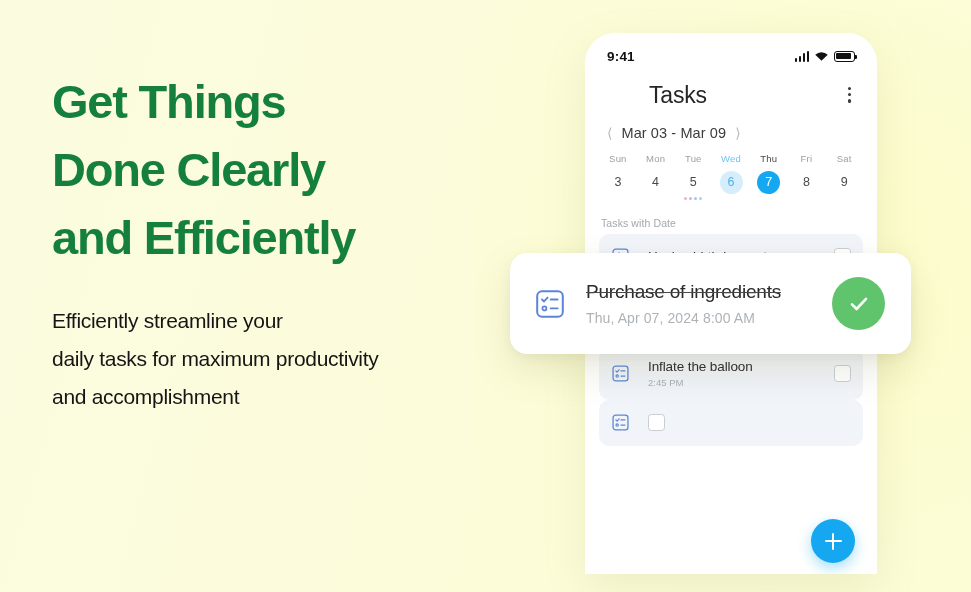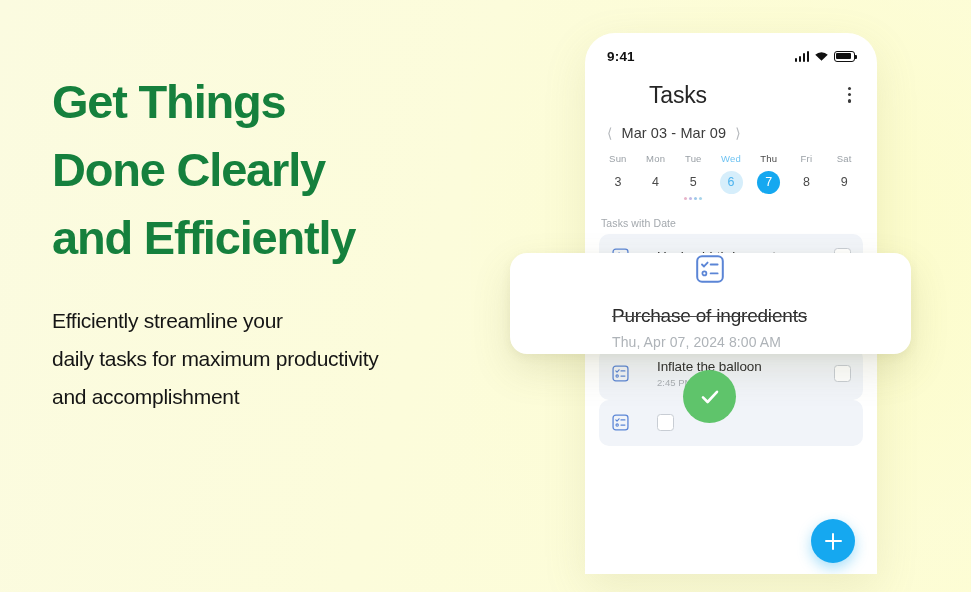--- a/index.html
+++ b/index.html
@@ -182,21 +182,21 @@
     letter-spacing: 0.1px;
   }
   .task-list { padding: 0 14px; display: flex; flex-direction: column; gap: 8px; }
 
   .task-row {
     background: #f1f4f9;
     border-radius: 10px;
     display: flex;
     align-items: center;
     padding: 10px 12px;
-    gap: 27px;
+    gap: 18px;
     min-height: 46px;
     cursor: pointer;
   }
   .task-row.tall { min-height: 52px; }
   .task-text { flex: 1; min-width: 0; }
   .task-title {
     font-size: 13.5px;
     color: #2b2b2b;
     letter-spacing: -0.1px;
     white-space: nowrap;
@@ -254,21 +254,20 @@
     top: 253px;
     width: 401px;
     height: 101px;
     background: #fff;
     border-radius: 17px;
     box-shadow: 0 16px 38px rgba(120,120,60,0.16), 0 3px 10px rgba(120,120,60,0.08);
     display: flex;
     align-items: center;
     padding: 0 26px 0 24px;
     gap: 20px;
-    flex-direction: column;
   }
   .float-icon { width: 32px; height: 32px; flex-shrink: 0; }
   .float-body { flex: 1; min-width: 0; }
   .float-title {
     font-size: 19px;
     color: #2a2a2a;
     letter-spacing: -0.2px;
     text-decoration: line-through;
     text-decoration-color: #4a4a4a;
     text-decoration-thickness: 1.4px;

